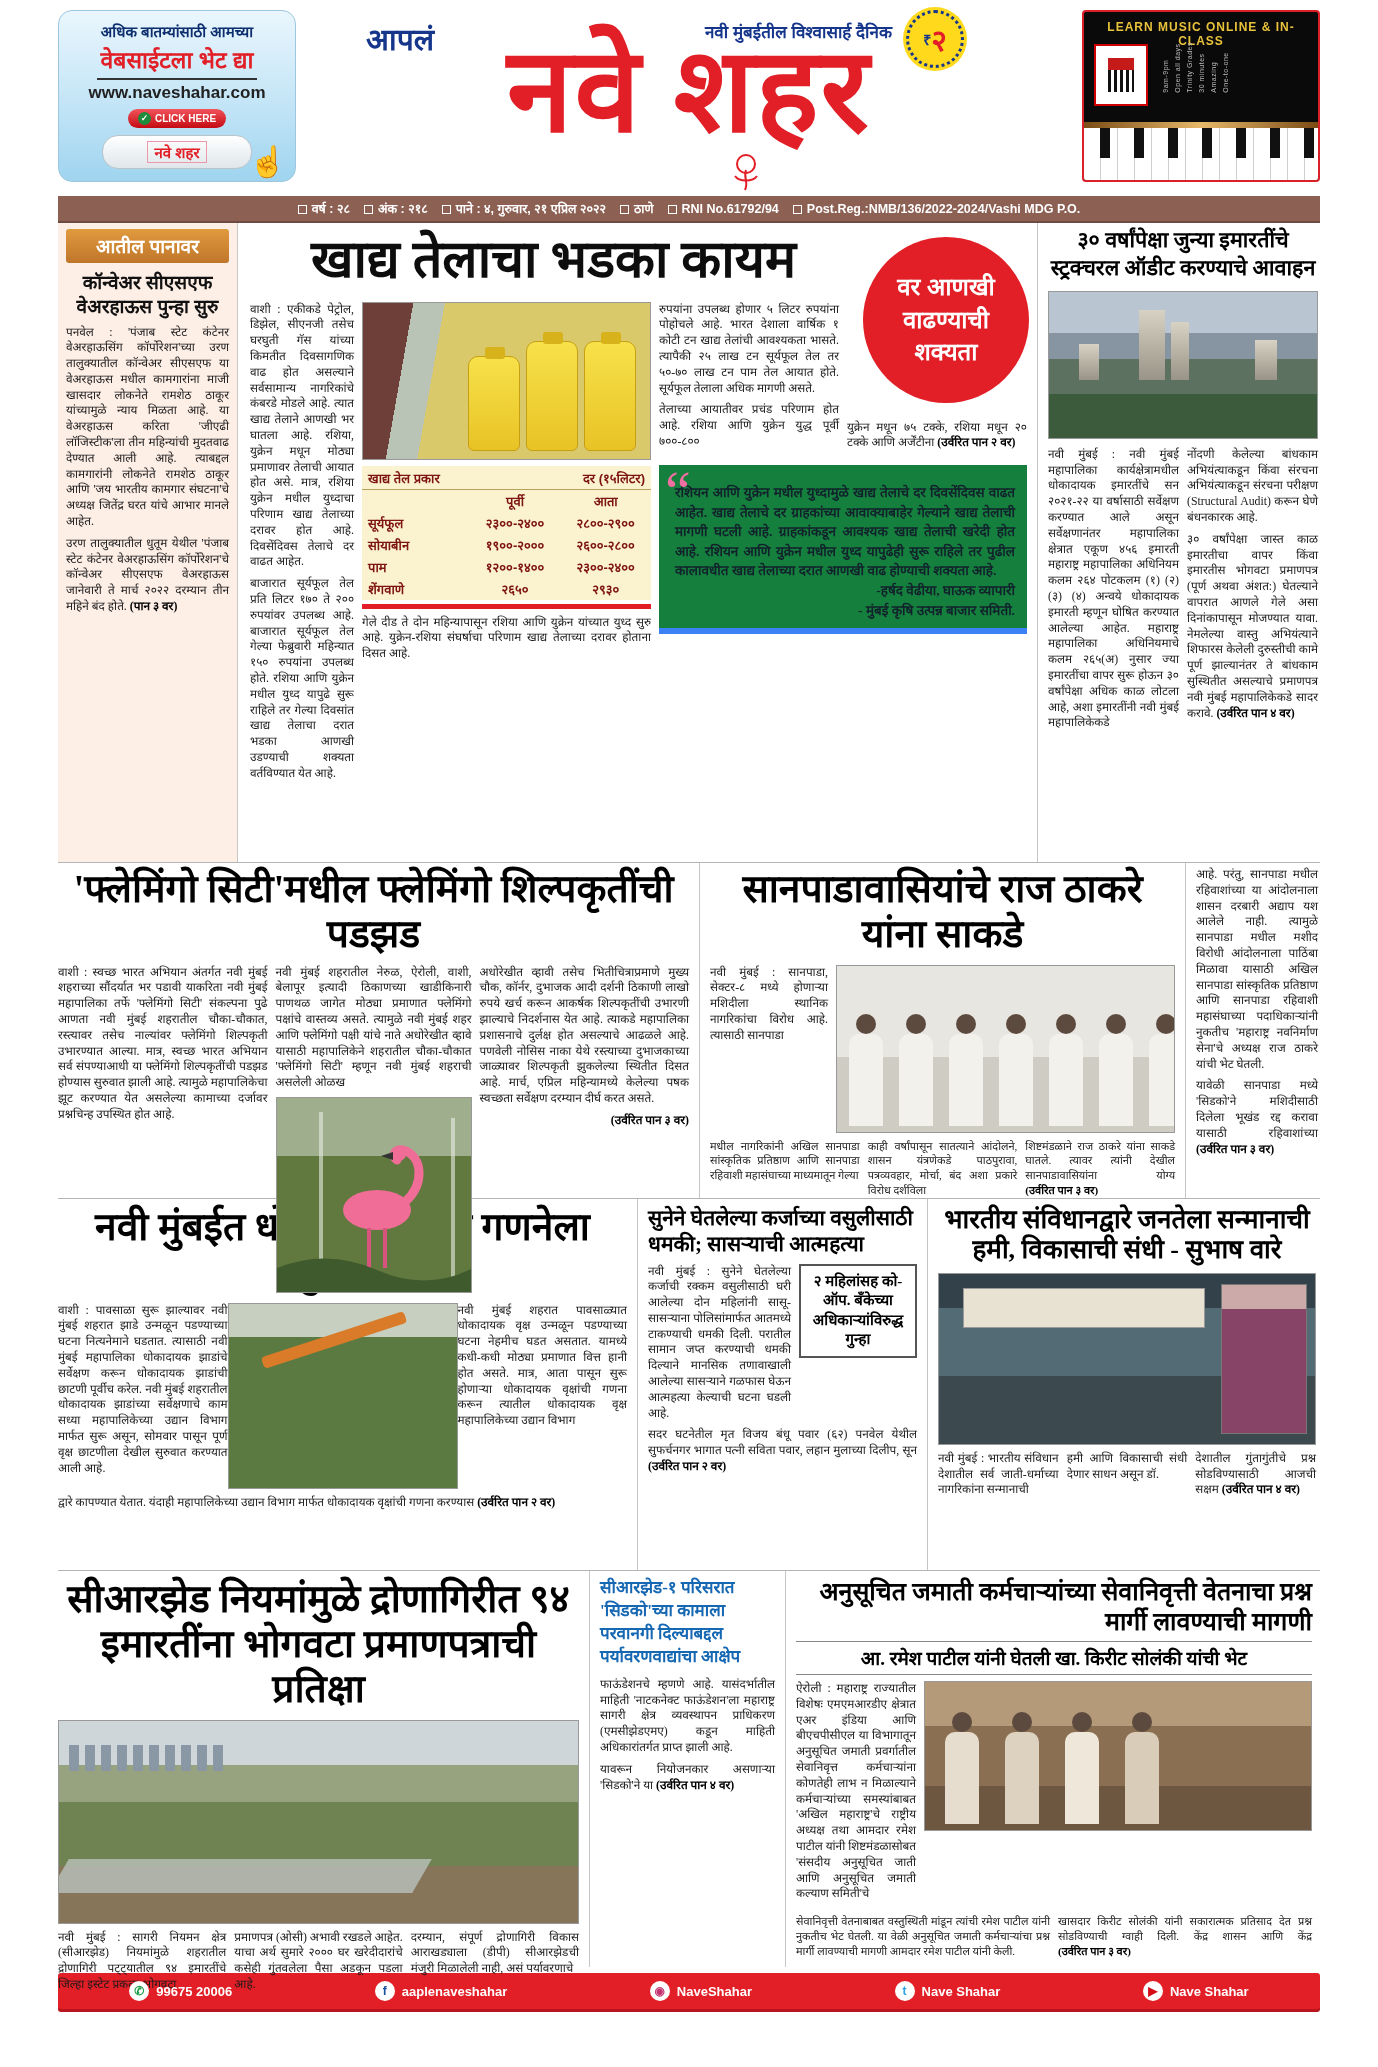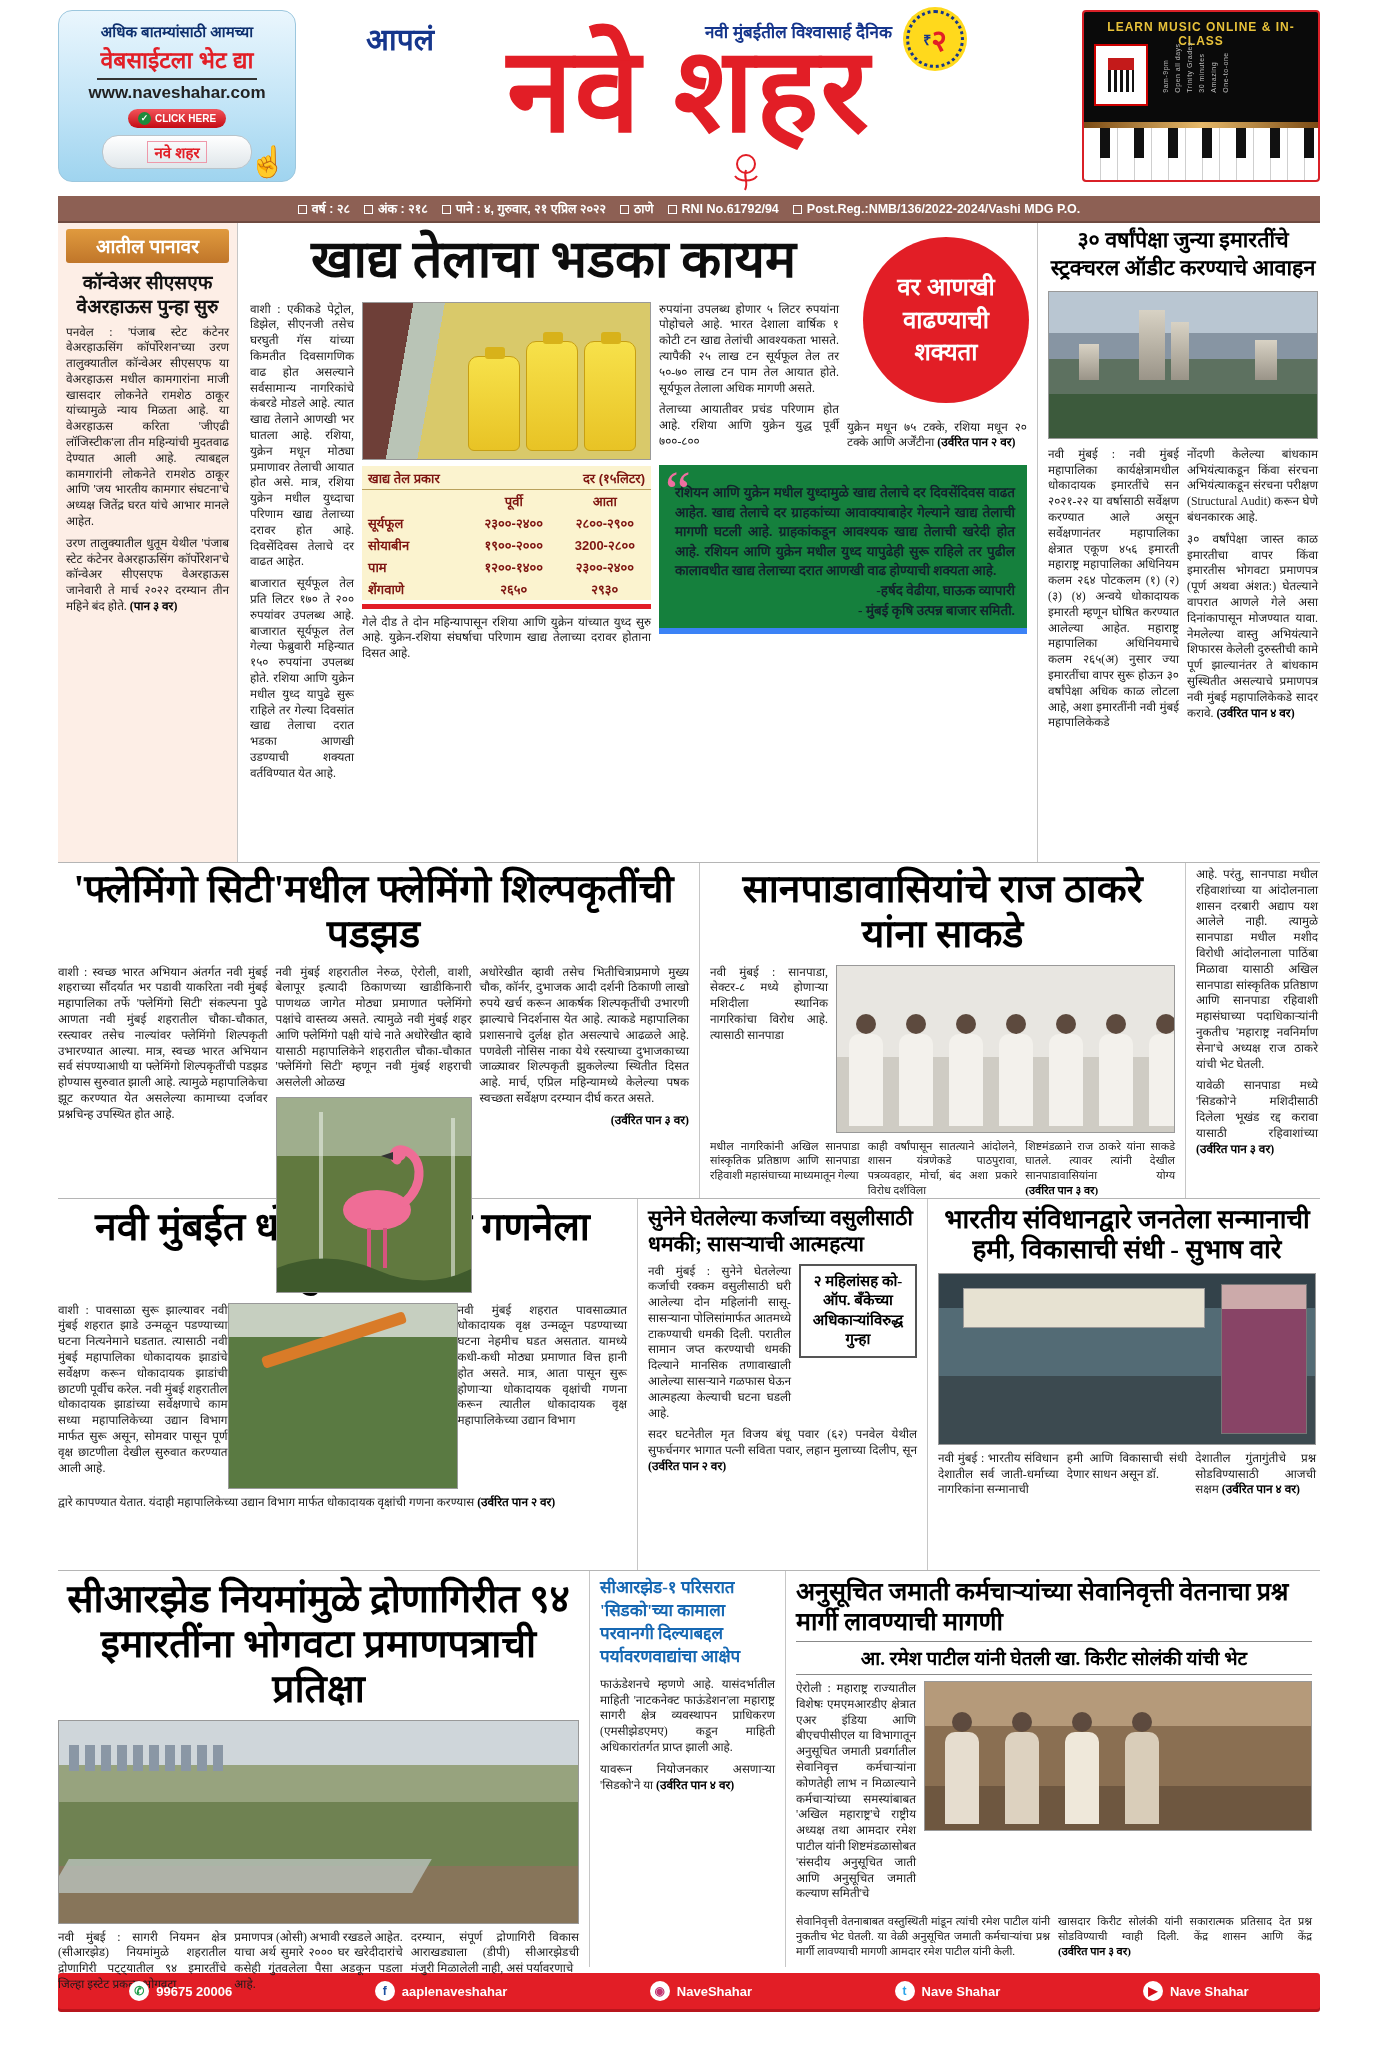--- a/index.html
+++ b/index.html
@@ -122,21 +122,21 @@
 
   
   .band-bottom { height:396px; border-bottom:none; }
   .crz-col { width:532px; padding:6px 10px 0 0; }
   .wet-photo { height:204px; background:linear-gradient(180deg,#cfd6da 0 22%,#97a37e 22% 40%,#6f8252 40% 72%,#87755a 72% 100%); margin-top:4px; }
   .channel { position:absolute; left:0; bottom:30px; width:70%; height:34px; background:#b9c2bc; transform:skewX(-30deg); opacity:.8; }
   .skyline { position:absolute; left:10px; top:24px; width:160px; height:26px; background:repeating-linear-gradient(90deg,#8a97a5 0 10px,transparent 10px 16px); }
   .cidco-col { width:196px; padding:6px 10px 0 10px; }
   .cidco-hl { color:#1668b3; font-size:17px; font-weight:bold; line-height:1.35; margin-bottom:8px; font-family:"Liberation Serif", serif; }
   .st-col { width:526px; padding:6px 0 0 10px; }
-  .st-hl { font-size:25px; font-weight:bold; text-align:left; font-family:"Liberation Serif", serif; line-height:1.2; margin-bottom:4px; }
+  .st-hl { font-size:25px; font-weight:bold; text-align:right; font-family:"Liberation Serif", serif; line-height:1.2; margin-bottom:4px; }
   .st-sub { font-size:19px; font-weight:bold; text-align:center; border-top:1px solid #888; border-bottom:1px solid #888; padding:3px 0; margin-bottom:6px; font-family:"Liberation Serif", serif; }
   .st-row { display:flex; gap:8px; }
   .st-row .t { width:120px; }
   .meet-photo { flex:1; height:150px; background:linear-gradient(180deg,#b59a7a 0 30%,#8a6f52 30% 70%,#6e5740 70% 100%); }
   .st-caps { display:flex; gap:8px; margin-top:6px; }
   .st-caps p { flex:1; font-size:11px; }
 
   
   .social-bar { margin-top:6px; height:36px; background:#e21e26; border-radius:3px; display:flex; align-items:center; justify-content:space-around; box-shadow:0 3px 0 #b8151c; }
   .social-item { display:flex; align-items:center; gap:7px; color:#fff; font-size:13px; font-weight:bold; cursor:pointer; }
@@ -244,21 +244,21 @@
                 <td class="n">आता</td>
               </tr>
               <tr>
                     <td>सूर्यफूल</td>
                     <td class="n">२३००-२४००</td>
                     <td class="n">२८००-२९००</td>
                   </tr>
               <tr>
                     <td>सोयाबीन</td>
                     <td class="n">१९००-२०००</td>
-                    <td class="n">3200-२८००</td>
+                    <td class="n">२६००-२८००</td>
                   </tr>
               <tr>
                     <td>पाम</td>
                     <td class="n">१२००-१४००</td>
                     <td class="n">२३००-२४००</td>
                   </tr>
               <tr>
                     <td>शेंगवाणे</td>
                     <td class="n">२६५०</td>
                     <td class="n">२९३०</td>

